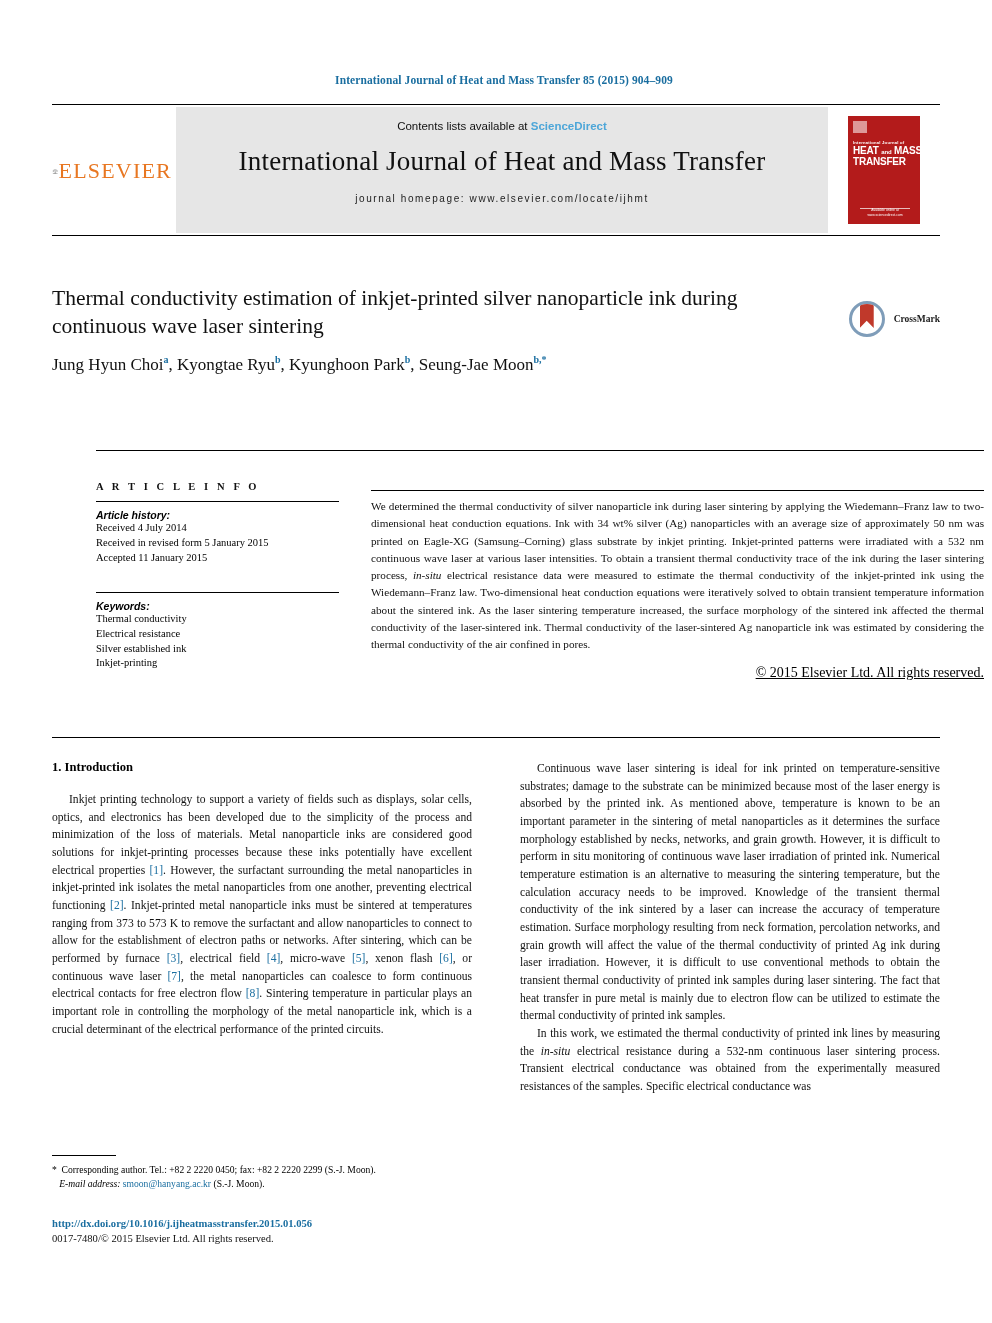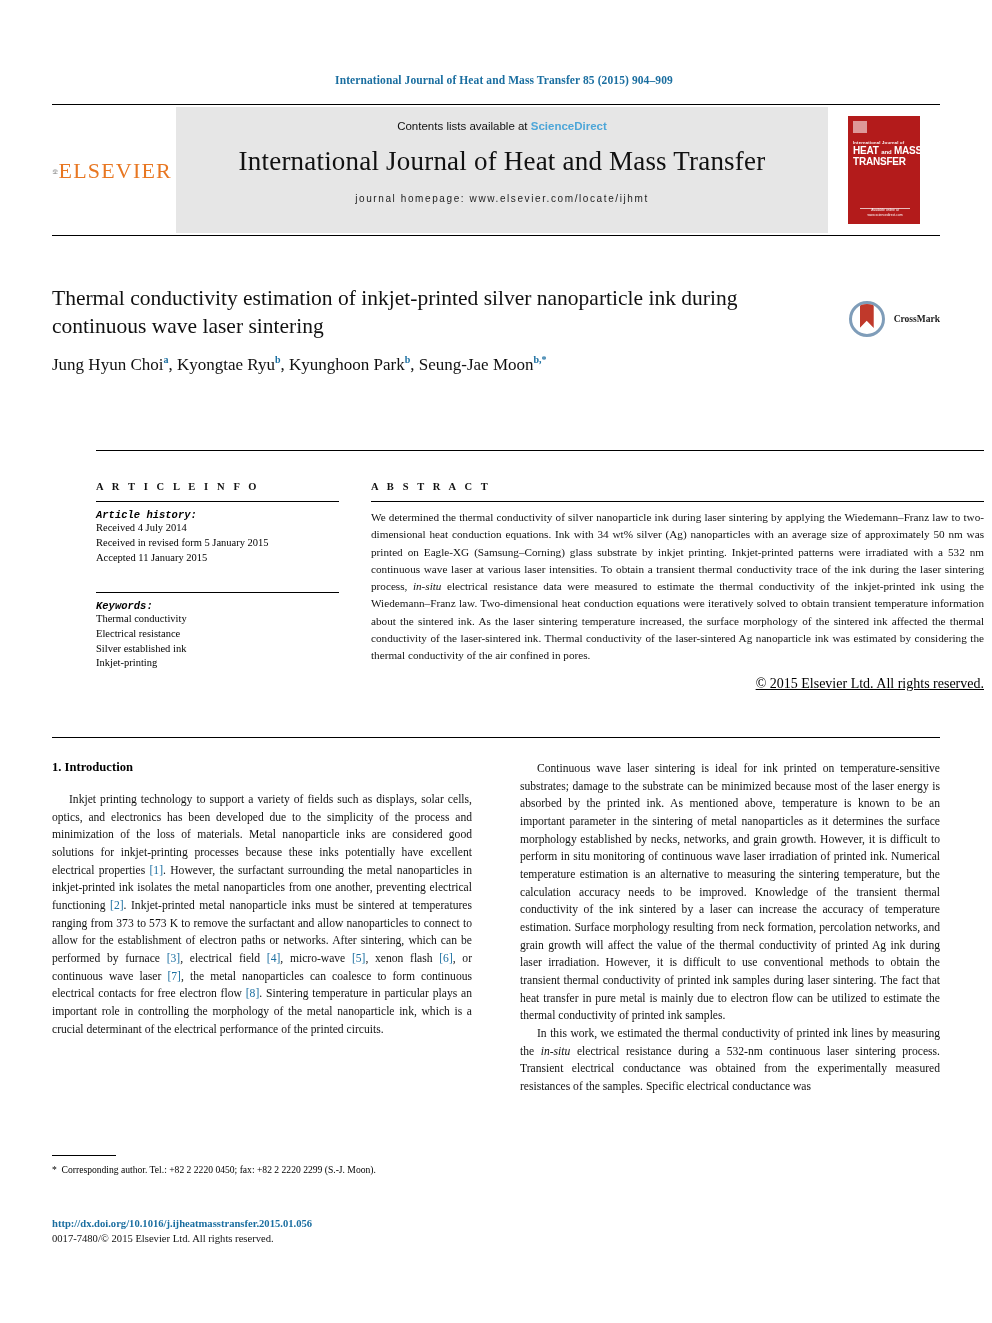--- a/index.html
+++ b/index.html
@@ -230,21 +230,21 @@
     font-size: 10.5px;
     letter-spacing: 3.1px;
     color: #111;
   }
   .rule {
     height: 0; border-top: 1.2px solid #000;
     margin: 9px 0 7px 0;
   }
   .rule-thin { border-top: 1px solid #000; }
   .meta-label {
-    font-family: Liberation Mono, monospace;
+    font-family: Liberation Sans, sans-serif;
     font-style: italic; font-weight: bold;
     font-size: 10.5px;
   }
   .meta-line {
     font-family: "Liberation Serif", serif;
     font-size: 10.5px; line-height: 1.42;
   }
   .kw-block { margin-top: 26px; }
   .kw-line  { font-family: "Liberation Serif", serif; font-size: 10.5px; line-height: 1.42; }
 
@@ -433,21 +433,20 @@
         <div class="kw-line">Thermal conductivity</div>
         <div class="kw-line">Electrical resistance</div>
         <div class="kw-line">Silver established ink</div>
         <div class="kw-line">Inkjet-printing</div>
       </div>
     </div>
 
     <div class="col-gap"></div>
 
     <div class="col-abs">
-      <div class="sec-head">A B S T R A C T</div>
       <div class="rule"></div>
       <div class="abstract-body"><span>We determined the thermal conductivity of silver nanoparticle ink during laser sintering by applying the Wiedemann–Franz law to two-dimensional heat conduction equations. Ink with 34 wt% silver (Ag) nanoparticles with an average size of approximately 50 nm was printed on Eagle-XG (Samsung–Corning) glass substrate by inkjet printing. Inkjet-printed patterns were irradiated with a 532 nm continuous wave laser at various laser intensities. To obtain a transient thermal conductivity trace of the ink during the laser sintering process, </span><i>in-situ</i><span> electrical resistance data were measured to estimate the thermal conductivity of the inkjet-printed ink using the Wiedemann–Franz law. Two-dimensional heat conduction equations were iteratively solved to obtain transient temperature information about the sintered ink. As the laser sintering temperature increased, the surface morphology of the sintered ink affected the thermal conductivity of the laser-sintered ink. Thermal conductivity of the laser-sintered Ag nanoparticle ink was estimated by considering the thermal conductivity of the air confined in pores.</span></div>
       <div class="copyright">© 2015 Elsevier Ltd. All rights reserved.</div>
     </div>
 
   </div>
 
   <div class="body-rule"></div>
 
   <div class="columns">
@@ -462,20 +461,21 @@
     <div class="col">
       <p class="body">Continuous wave laser sintering is ideal for ink printed on temperature-sensitive substrates; damage to the substrate can be minimized because most of the laser energy is absorbed by the printed ink. As mentioned above, temperature is known to be an important parameter in the sintering of metal nanoparticles as it determines the surface morphology established by necks, networks, and grain growth. However, it is difficult to perform in situ monitoring of continuous wave laser irradiation of printed ink. Numerical temperature estimation is an alternative to measuring the sintering temperature, but the calculation accuracy needs to be improved. Knowledge of the transient thermal conductivity of the ink sintered by a laser can increase the accuracy of temperature estimation. Surface morphology resulting from neck formation, percolation networks, and grain growth will affect the value of the thermal conductivity of printed Ag ink during laser irradiation. However, it is difficult to use conventional methods to obtain the transient thermal conductivity of printed ink samples during laser sintering. The fact that heat transfer in pure metal is mainly due to electron flow can be utilized to estimate the thermal conductivity of printed ink samples.</p>
       <p class="body"><span>In this work, we estimated the thermal conductivity of printed ink lines by measuring the </span><span class="ital">in-situ</span><span> electrical resistance during a 532-nm continuous laser sintering process. Transient electrical conductance was obtained from the experimentally measured resistances of the samples. Specific electrical conductance was</span></p>
     </div>
 
   </div>
 
   <div class="footnote">
     <div class="footnote-rule"></div>
     <div class="footnote-line"><span>*</span>&nbsp;&nbsp;<span>Corresponding author. Tel.: +82 2 2220 0450; fax: +82 2 2220 2299 (S.-J. Moon).</span></div>
+    <div class="footnote-line">&nbsp;&nbsp;&nbsp;<span class="em">E-mail address:</span> <span class="mail">smoon@hanyang.ac.kr</span><span> (S.-J. Moon).</span></div>
   </div>
 
   <div class="doi-block">
     <div class="doi">http://dx.doi.org/10.1016/j.ijheatmasstransfer.2015.01.056</div>
     <div class="issn">0017-7480/© 2015 Elsevier Ltd. All rights reserved.</div>
   </div>
 
 </div>
 
 </body></html>

